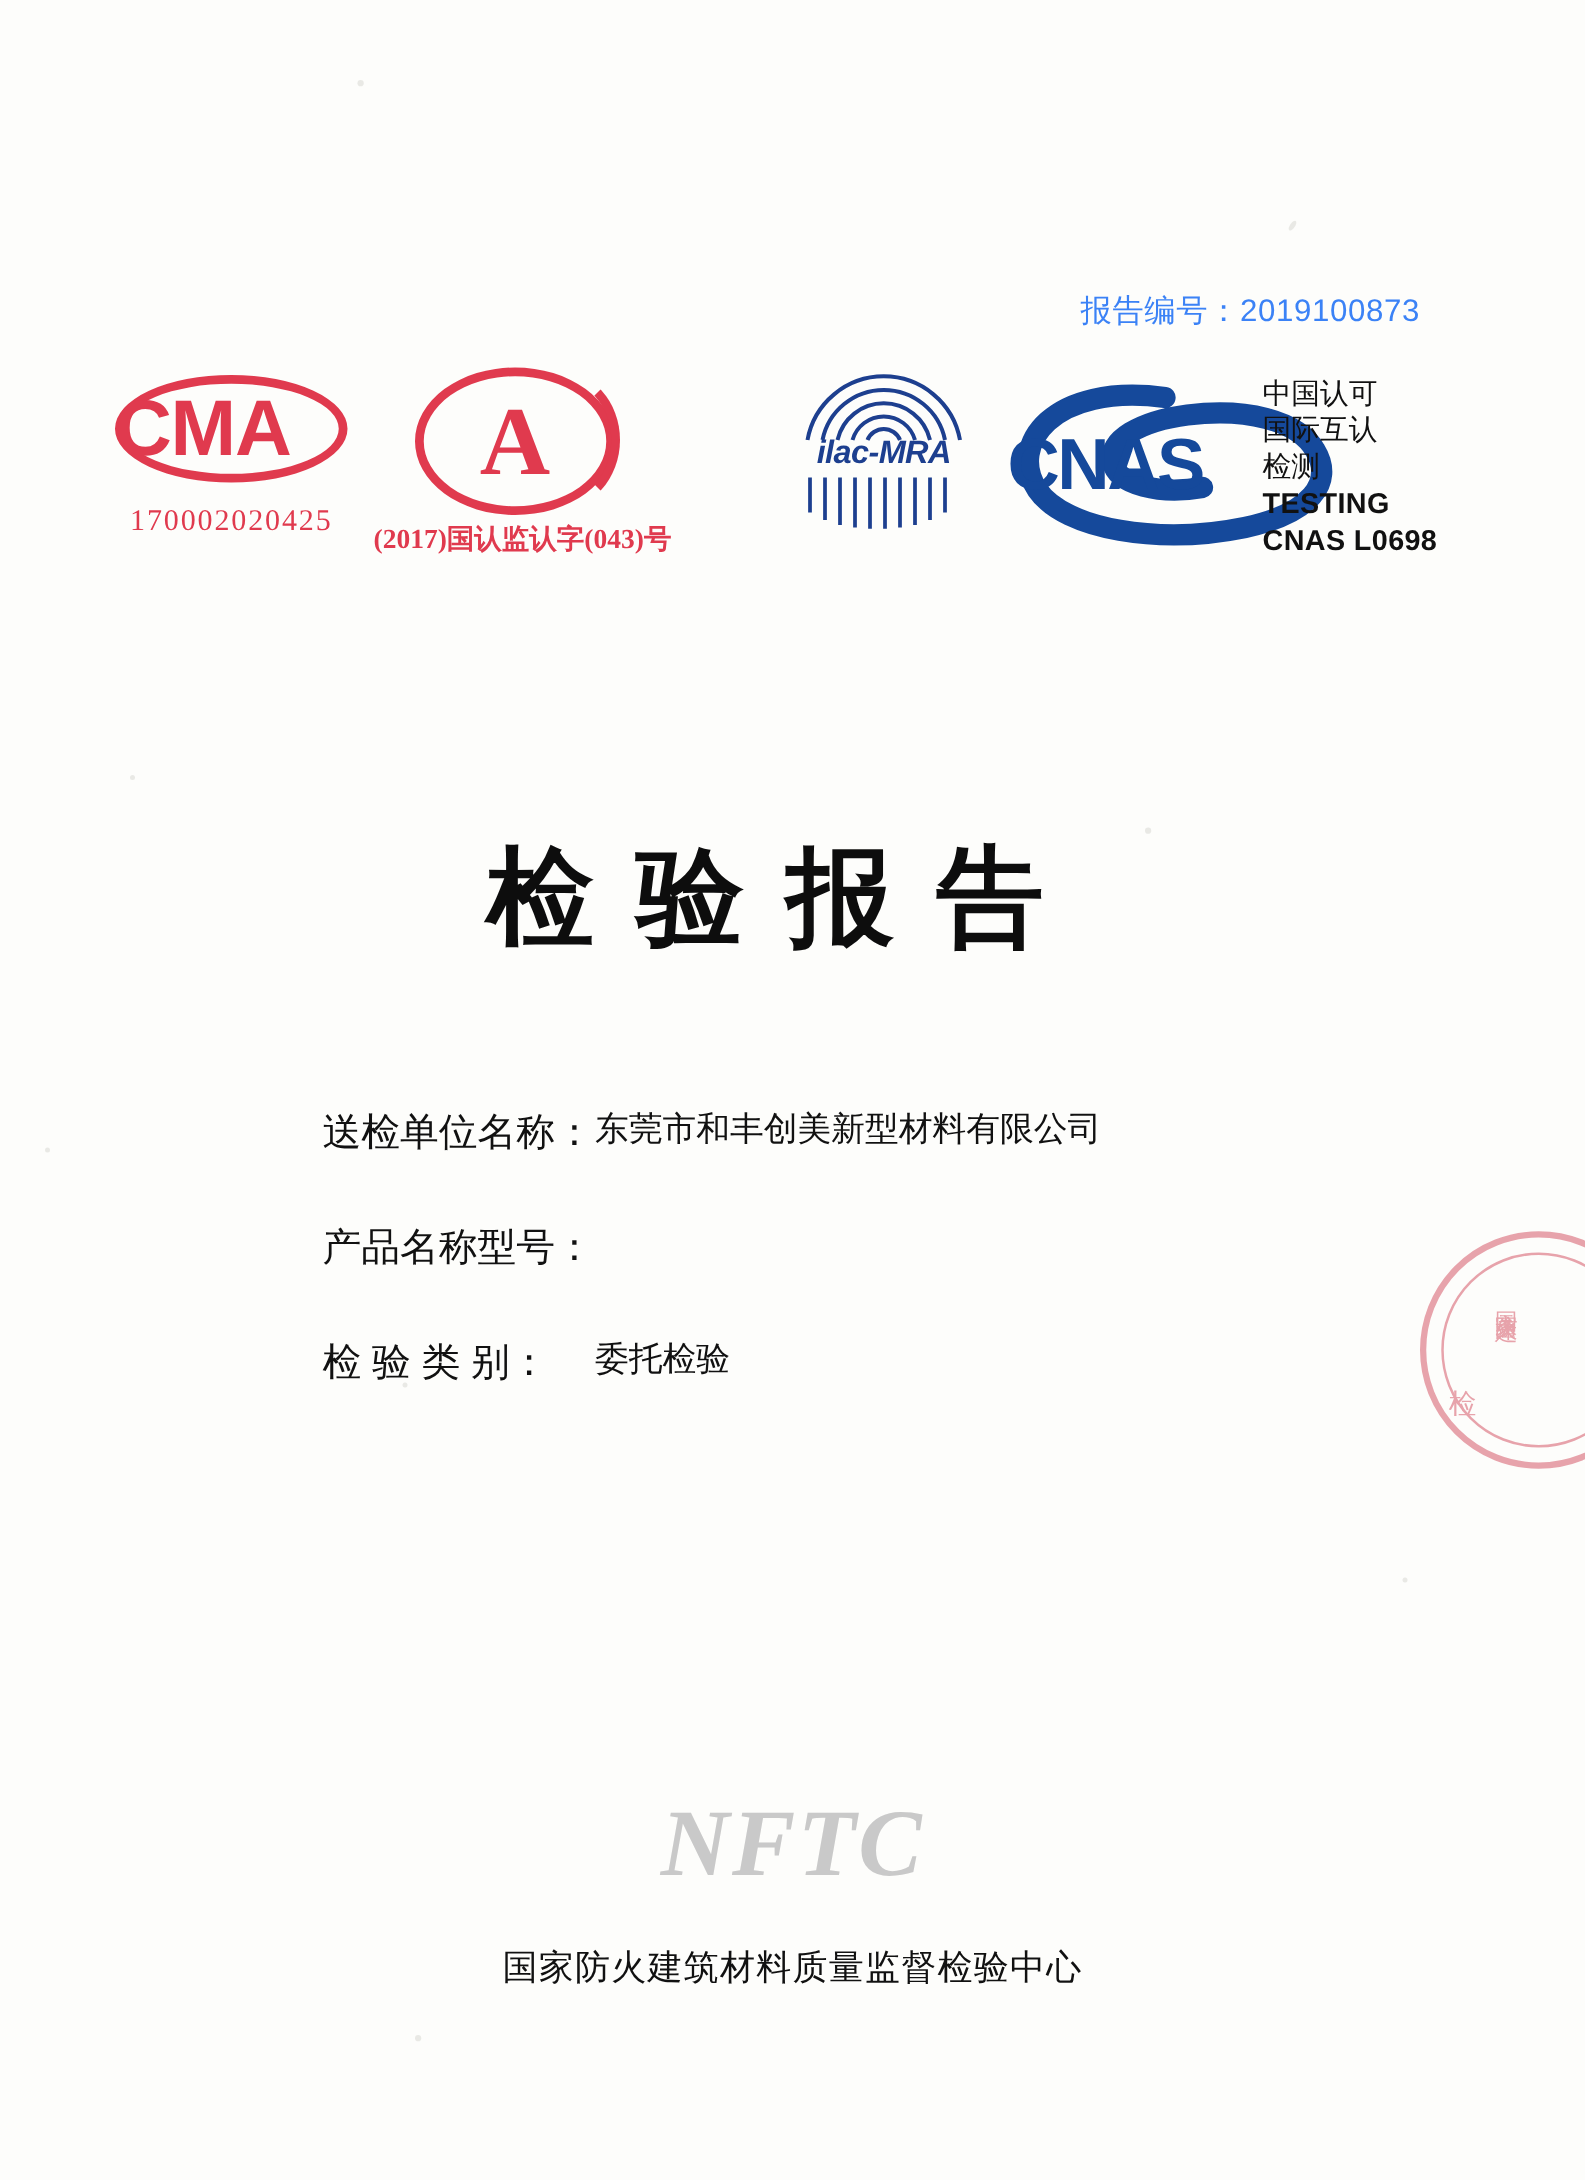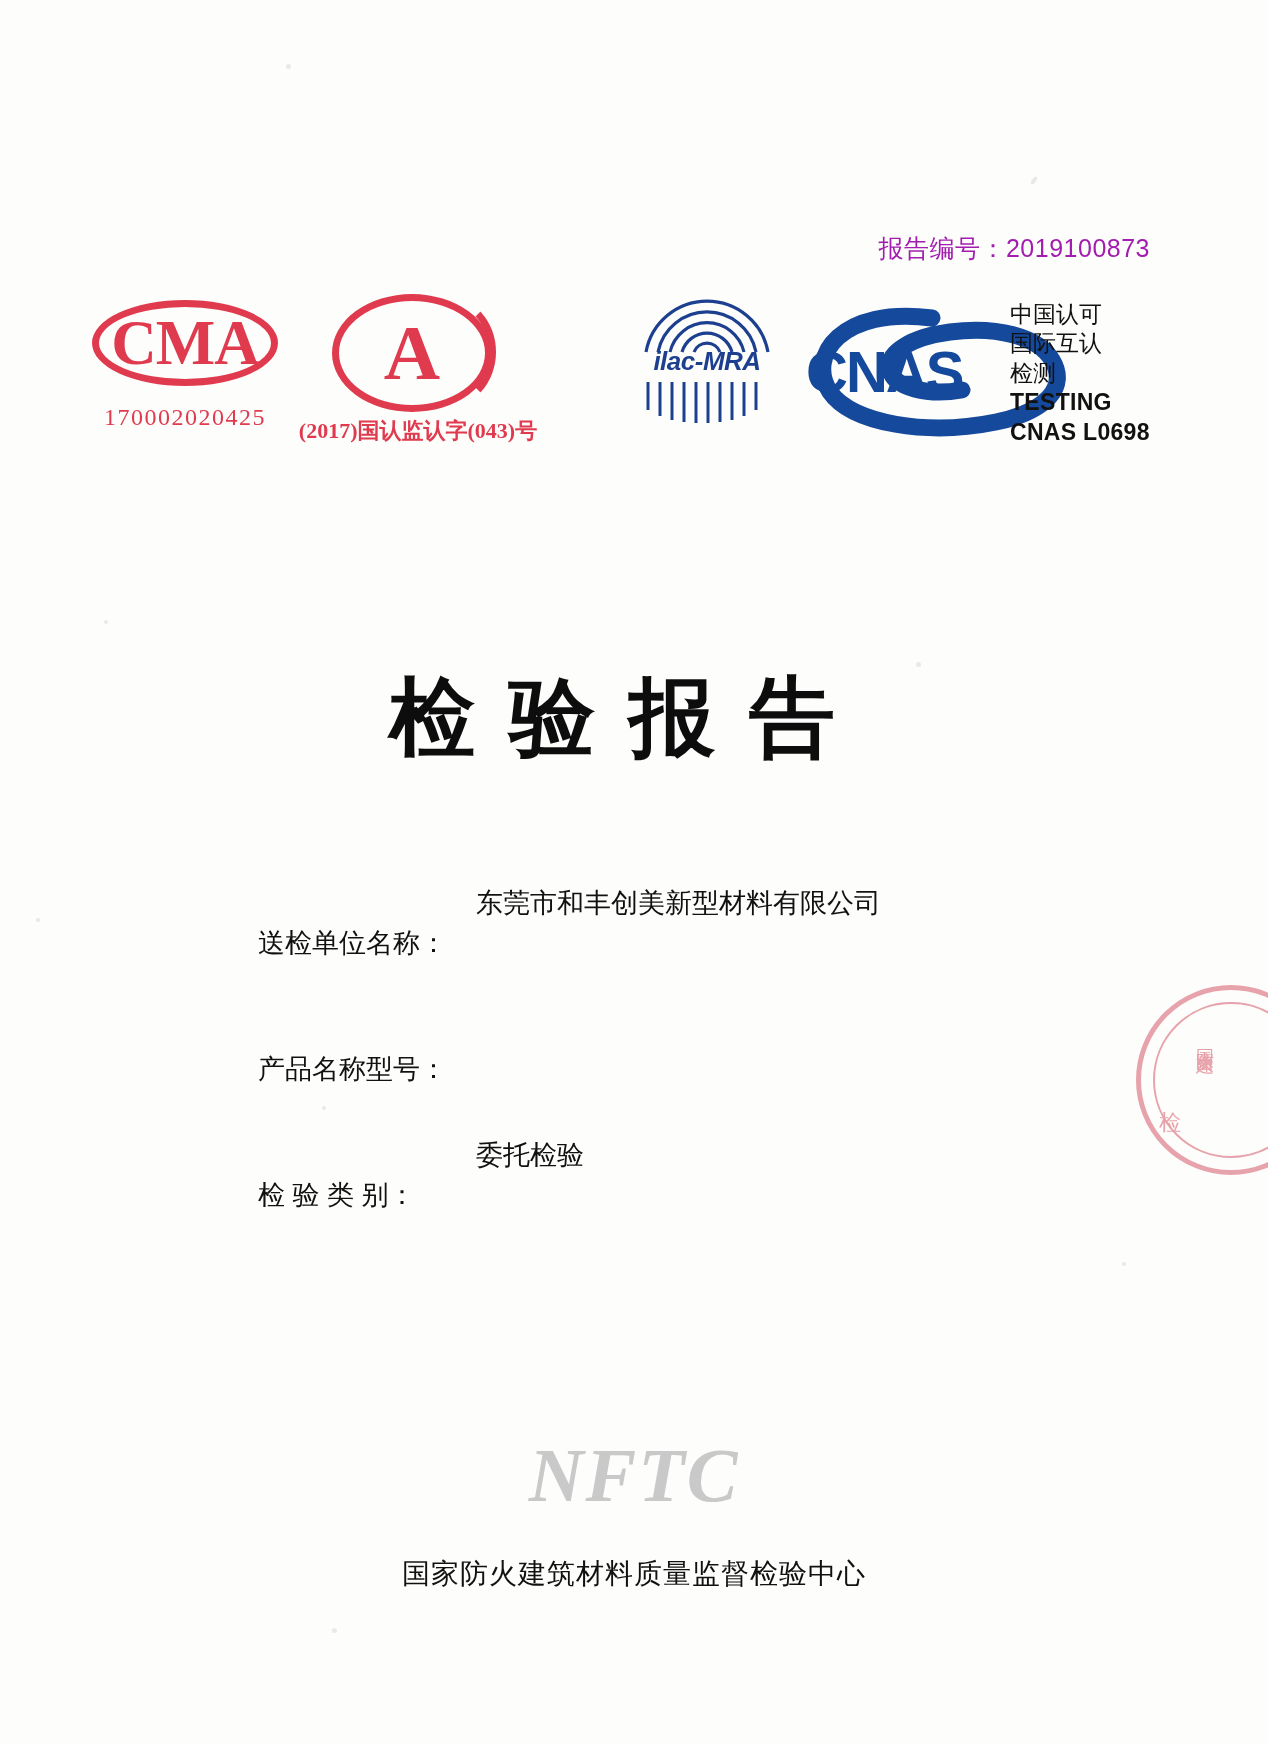--- a/index.html
+++ b/index.html
@@ -25,24 +25,24 @@
     position: absolute;
     background: #d8d8d4;
     border-radius: 50%;
     opacity: .55;
   }
 
   
   .report-no {
     position: absolute;
     top: 232px;
-    right: 118px;
+    right: 132px;
     font-size: 25px;
     letter-spacing: .5px;
-    color: #a21caf;
+    color: #3b82f6;
     white-space: nowrap;
   }
   .report-no .num { font-family: "Liberation Sans", sans-serif; }
 
   
   .logos {
     position: absolute;
     top: 300px;
     left: 0;
     width: 1268px;
@@ -63,22 +63,22 @@
     width: 186px; height: 86px;
     border: 7px solid #e03a4e;
     border-radius: 50% / 50%;
     box-sizing: border-box;
   }
   .cma .letters {
     position: absolute;
     left: 0; top: 4px;
     width: 186px; height: 78px;
     line-height: 78px;
-    text-align: center;
-    font-family: Liberation Serif, serif;
+    text-align: left;
+    font-family: Liberation Sans, sans-serif;
     font-weight: bold;
     font-size: 63px;
     color: #e03a4e;
     letter-spacing: -1px;
   }
   .cma .code {
     position: absolute;
     left: -12px;
     top: 104px;
     width: 210px;
@@ -218,25 +218,24 @@
     top: 885px;
     left: 258px;
     width: 800px;
   }
   .field {
     display: flex;
     align-items: flex-start;
     margin-bottom: 50px;
   }
   .field .label {
-    font-size: 27px;
+    font-size: 31px;
     color: #111;
     white-space: nowrap;
     min-width: 218px;
-    margin-top: 40px;
   }
   .field .value {
     font-size: 27px;
     color: #111;
   }
   .field .value .sub {
     display: block;
     margin-top: 8px;
     font-size: 23px;
     letter-spacing: .2px;

